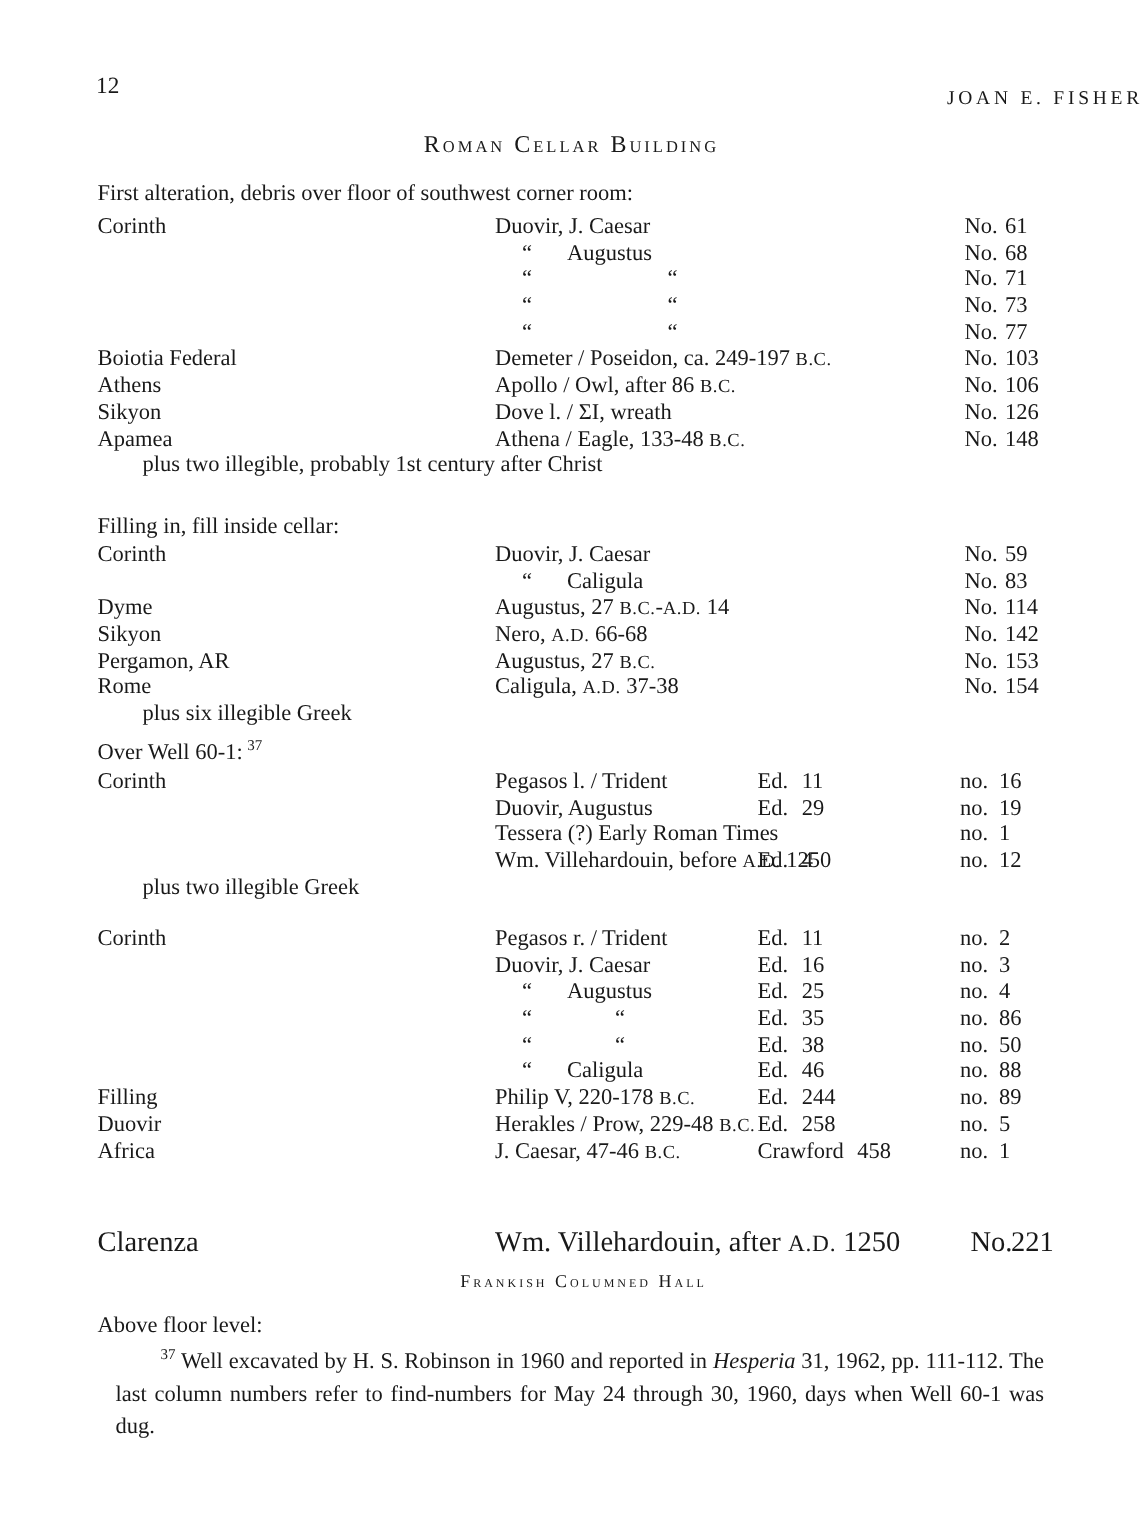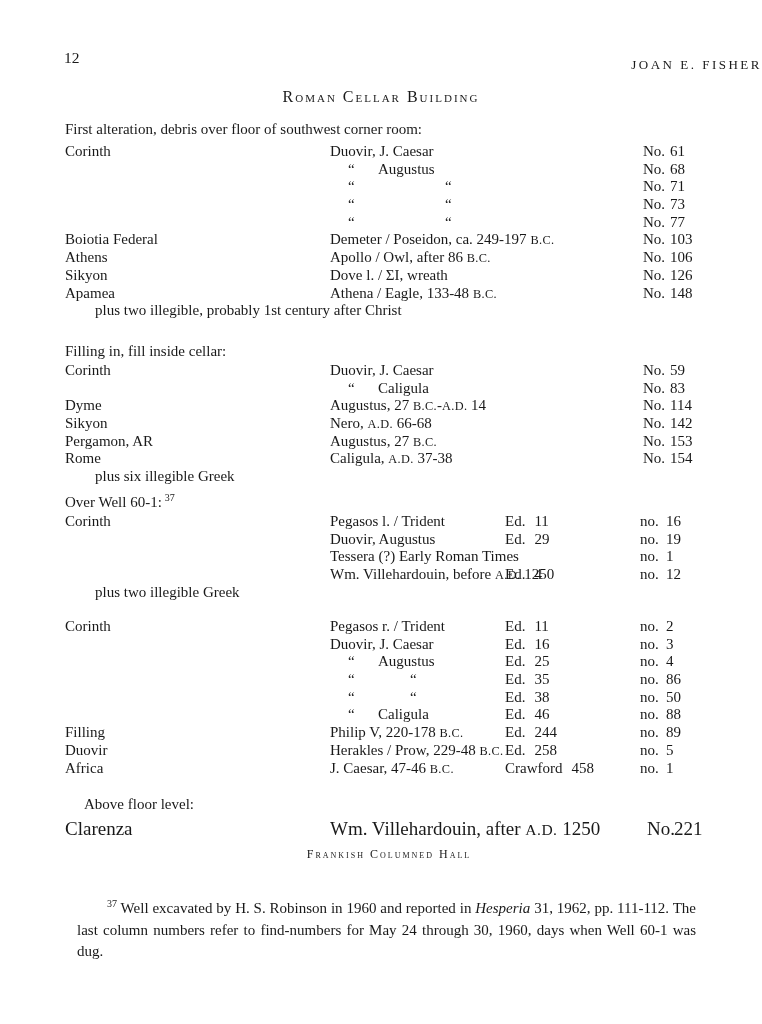--- a/index.html
+++ b/index.html
@@ -34,21 +34,21 @@
   .edgroup .num{margin-left:9px;}
   .nogroup{left:575px;}
   .nogroup .lbl{display:inline-block;width:26px;}
   .note{margin-left:30px;height:17.7px;line-height:17.7px;white-space:nowrap;}
   .sup{font-size:10px;vertical-align:super;line-height:0;}
   .scaps{font-size:0.82em;letter-spacing:0.03em;}
   .it{font-style:italic;}
   
   .hall-title{position:absolute;left:16px;right:0;top:808px;text-align:center;
     font-variant:small-caps;letter-spacing:2px;font-size:12px;margin-top:39px;}
-  .hall-head{position:absolute;left:65px;top:796px;font-size:15px;margin-left:19px;}
+  .hall-head{position:absolute;left:65px;top:876px;font-size:15px;}
   .hall-rows{position:absolute;left:65px;top:820px;width:645px;font-size:19px;}
   .hall-rows .refgroup{left:582px;}
   
   .footnote{position:absolute;left:65px;top:886px;width:643px;
     font-size:15px;line-height:21.6px;text-align:justify;}
   .footnote p{margin:12px;text-indent:30px;}
 </style>
 </head>
 <body>
 

